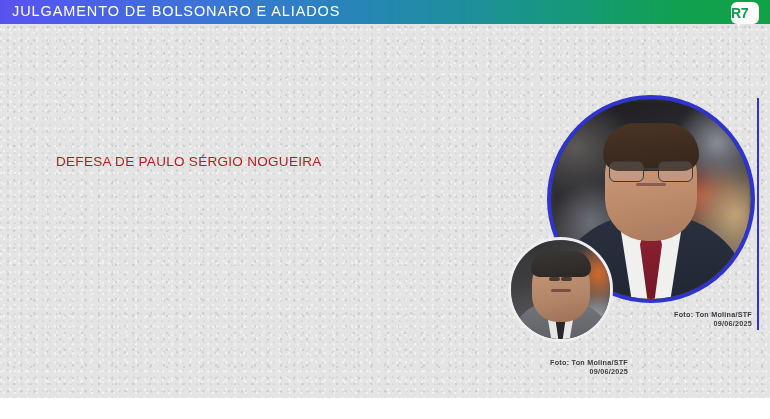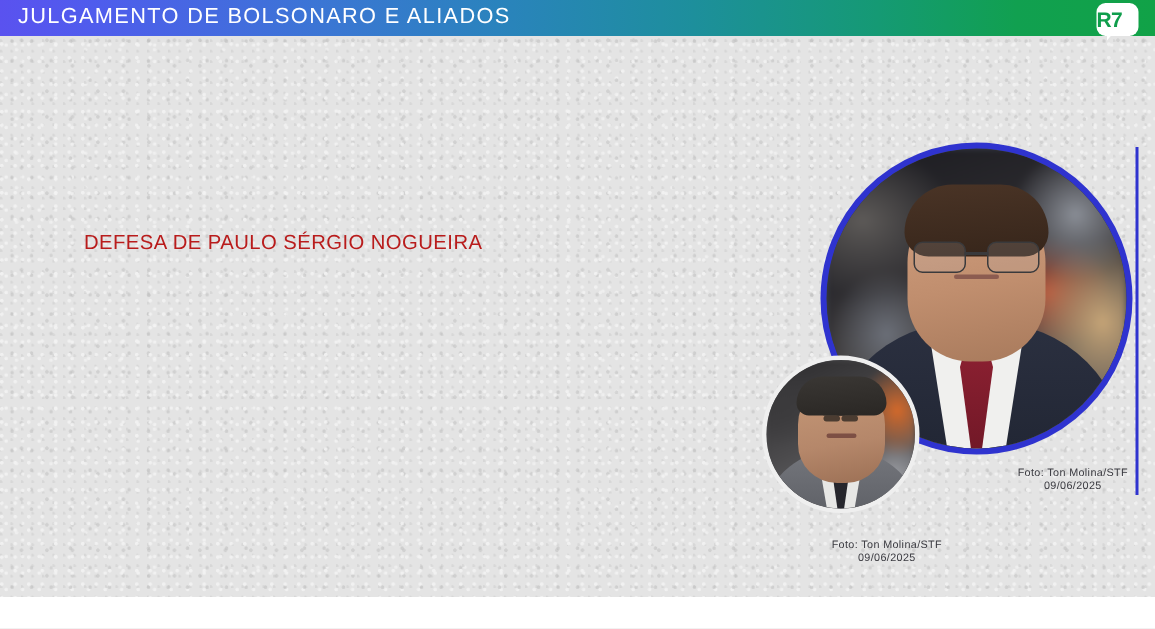--- a/index.html
+++ b/index.html
@@ -330,26 +330,26 @@
   #accent-rule {
     position: absolute;
     left: 757px; top: 98px;
     width: 2px; height: 232px;
     background: #2f33cf;
   }
 
   
   .credit {
     position: absolute;
-    text-align: center;
+    text-align: right;
     font-size: 7.2px;
     line-height: 9.4px;
     color: #3a3a40;
     letter-spacing: .25px;
-    font-weight: 400;
+    font-weight: 700;
     white-space: nowrap;
   }
   #credit-large { right: 18px; top: 310px; }
   #credit-small { right: 142px; top: 358px; }
 </style>
 </head>
 <body>
 
 <div id="card">
 

